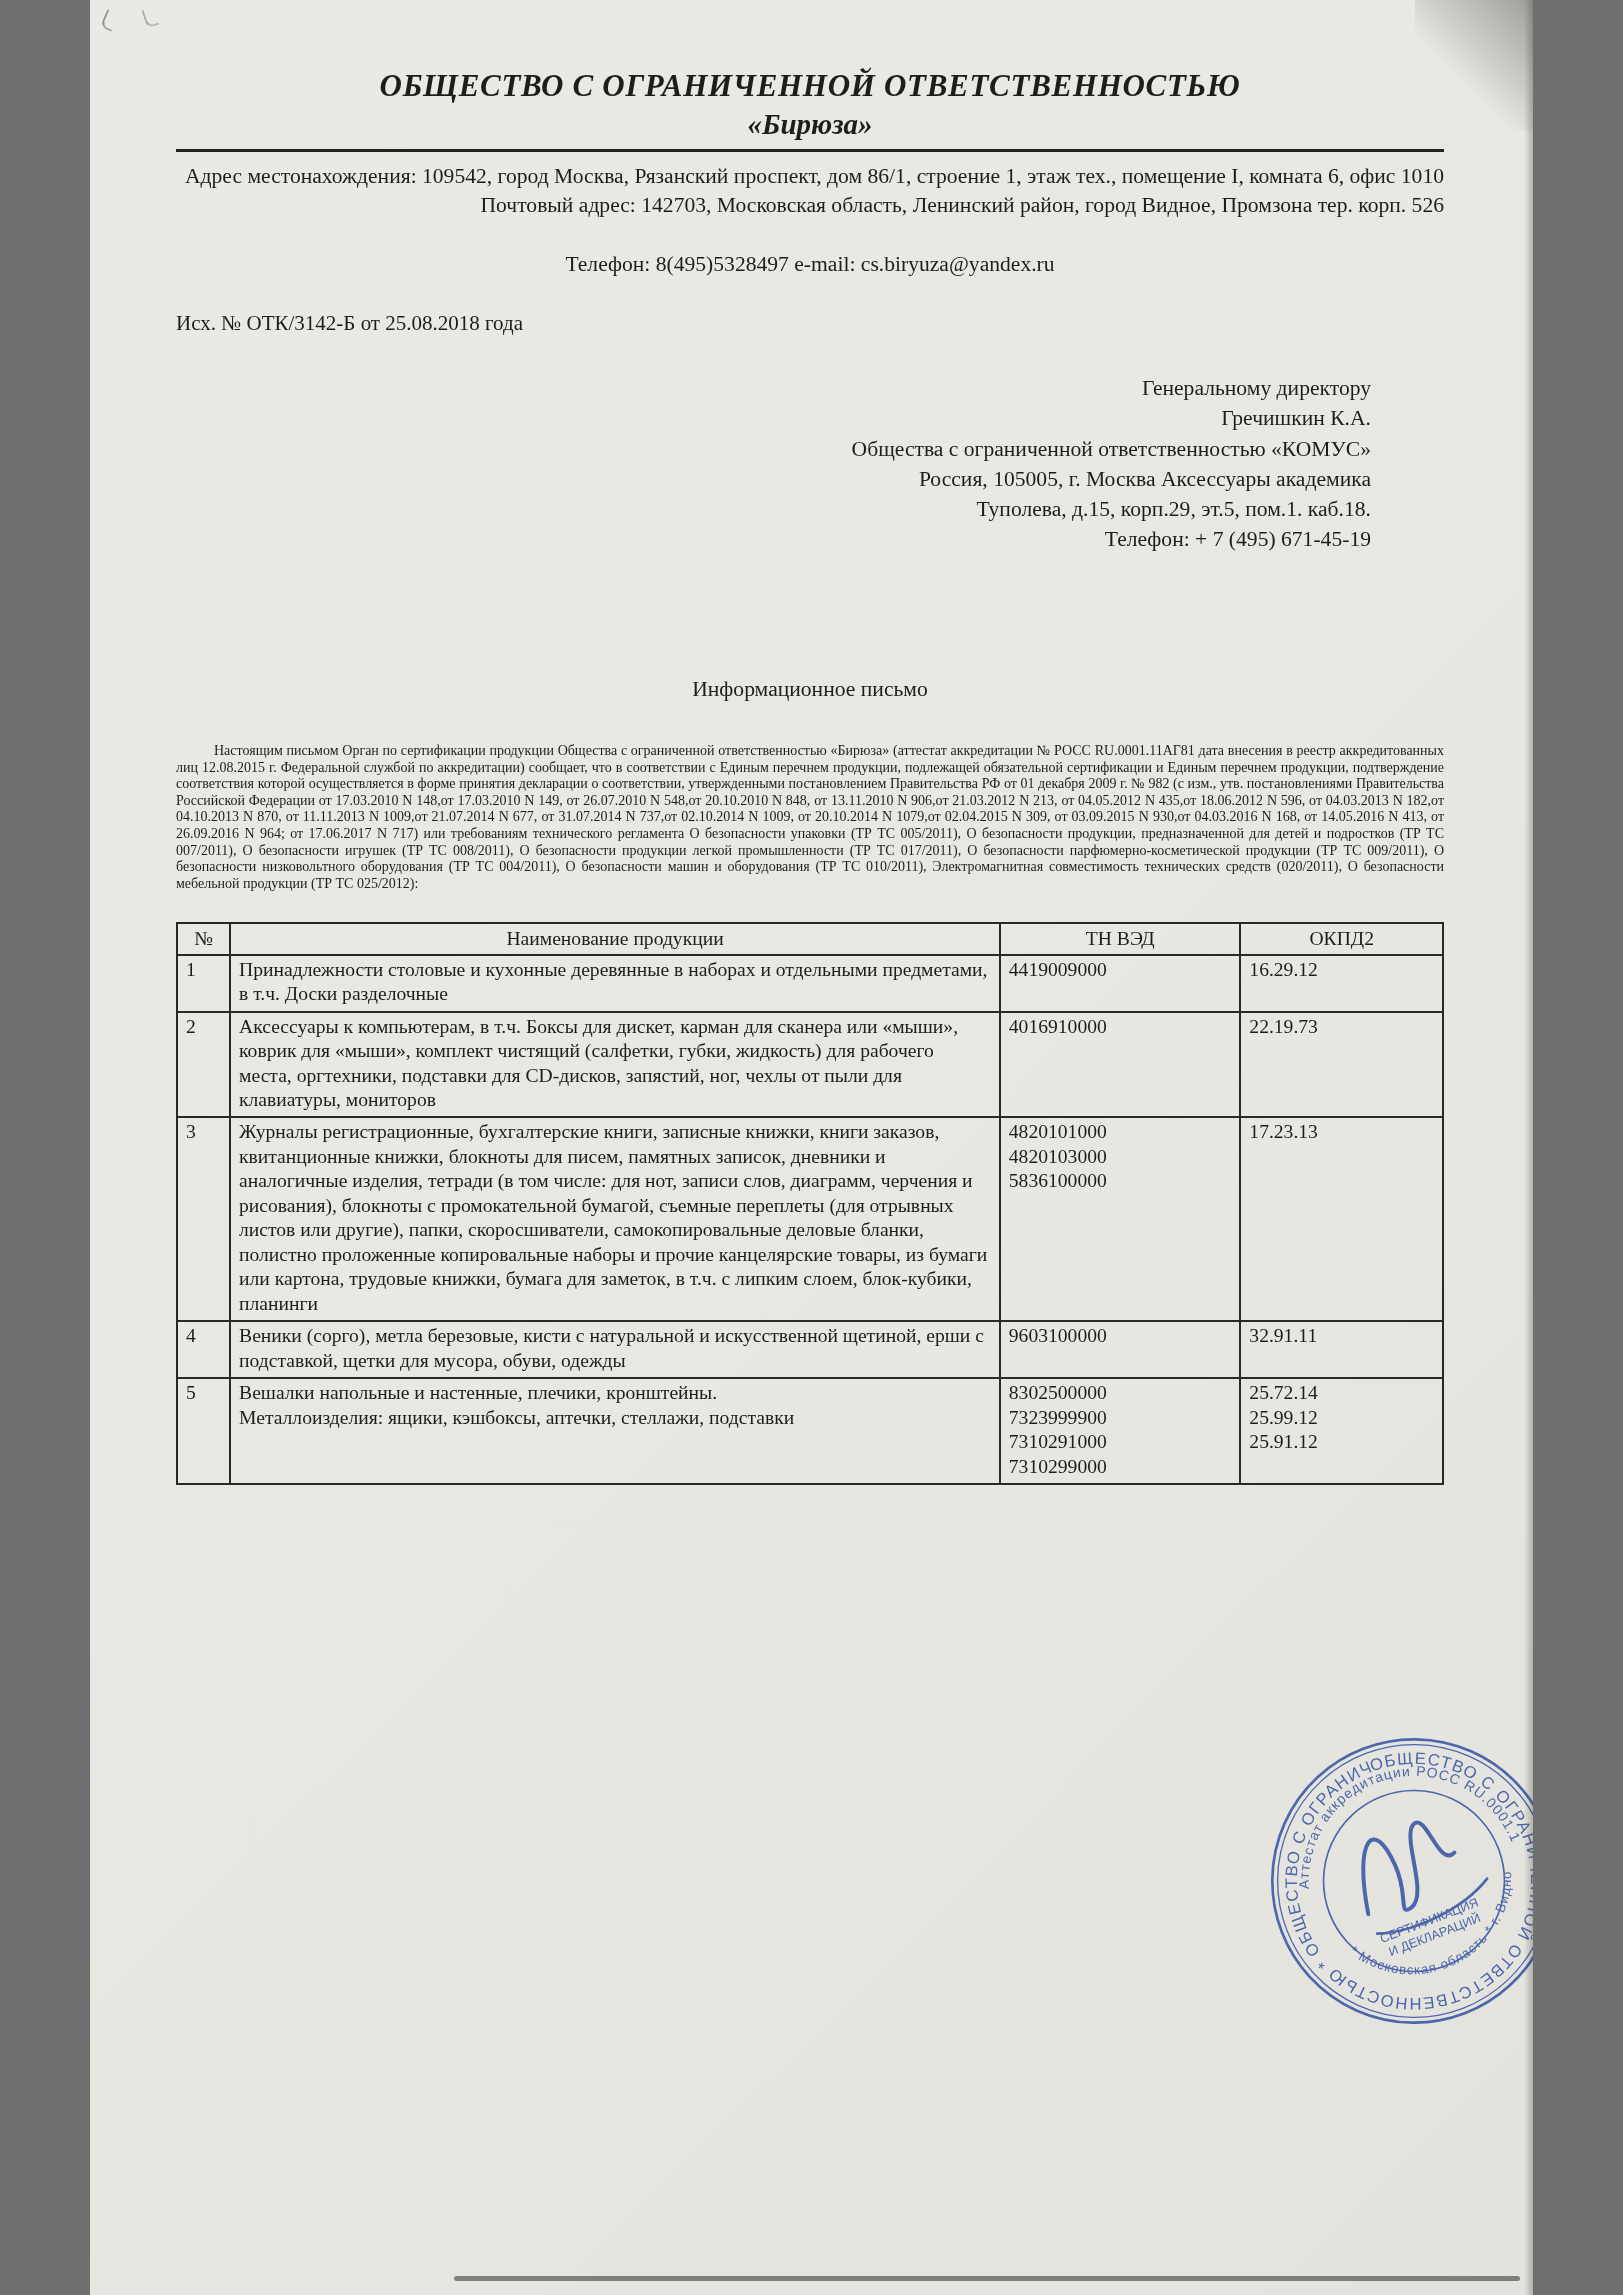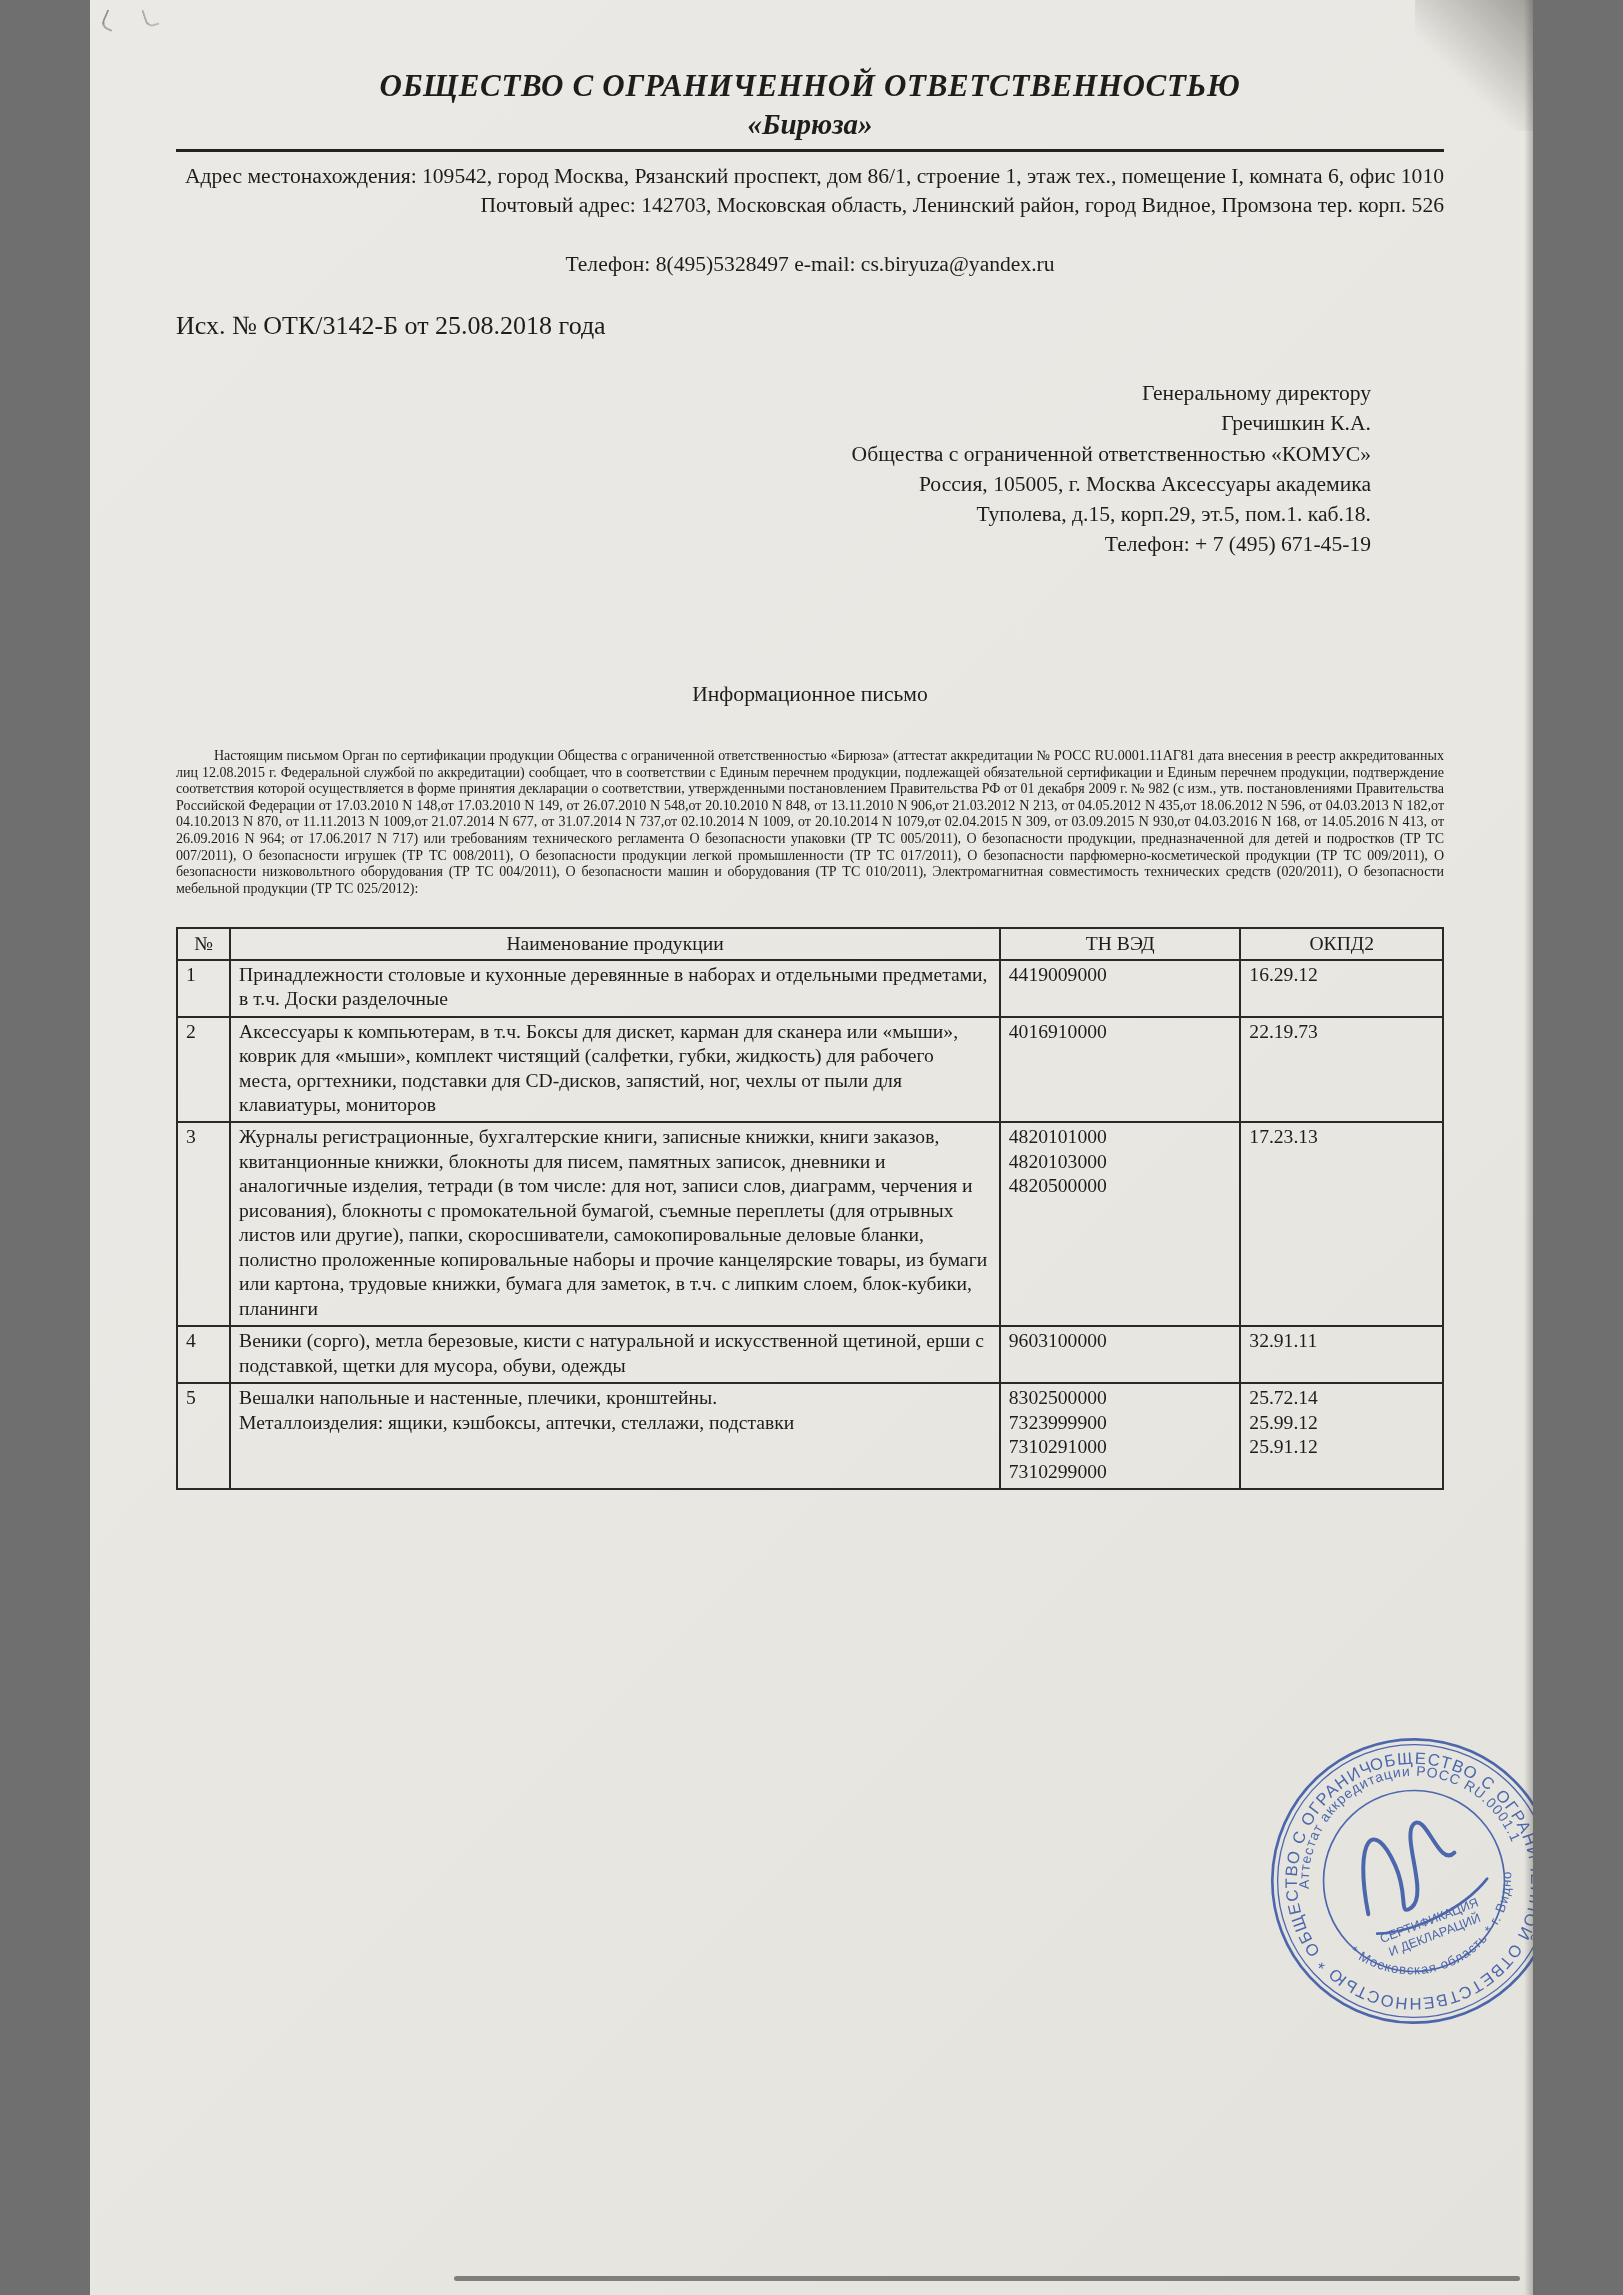--- a/index.html
+++ b/index.html
@@ -25,21 +25,21 @@
     text-align: center; font-weight: bold; font-style: italic;
     font-size: 29px; margin-top: 3.9px;
   }
   .rule { border-bottom: 3.3px solid #23221f; margin-top: 7.9px; }
   .addr {
     text-align: right; font-size: 21.6px; line-height: 1.34;
     max-width: 1400px; margin: 0 auto;
   }
   .addr-first { margin-top: 10.5px; }
   .reg-block { margin-top: 30px; text-align: center; font-size: 21.6px; line-height: 1.38; }
-  .ref { margin-top: 31px; font-size: 26px; }
+  .ref { margin-top: 31px; font-size: 21px; }
 
   
   .recipient {
     margin-top: 37px; text-align: right; padding-right: 73px;
     font-size: 21.6px; line-height: 1.40;
   }
 
   
   .title { margin-top: 123px; text-align: center; font-size: 21.6px; }
   .body-par {
@@ -151,21 +151,21 @@
           <td class="num">2</td>
           <td class="name pre">Аксессуары к компьютерам, в т.ч. Боксы для дискет, карман для сканера или «мыши», коврик для «мыши», комплект чистящий (салфетки, губки, жидкость) для рабочего места, оргтехники, подставки для CD-дисков, запястий, ног, чехлы от пыли для клавиатуры, мониторов</td>
           <td class="code pre">4016910000</td>
           <td class="code pre">22.19.73</td>
         </tr>
         <tr>
           <td class="num">3</td>
           <td class="name pre">Журналы регистрационные, бухгалтерские книги, записные книжки, книги заказов, квитанционные книжки, блокноты для писем, памятных записок, дневники и аналогичные изделия, тетради (в том числе: для нот, записи слов, диаграмм, черчения и рисования), блокноты с промокательной бумагой, съемные переплеты (для отрывных листов или другие), папки, скоросшиватели, самокопировальные деловые бланки, полистно проложенные копировальные наборы и прочие канцелярские товары, из бумаги или картона, трудовые книжки, бумага для заметок, в т.ч. с липким слоем, блок-кубики, планинги</td>
           <td class="code pre">4820101000
 4820103000
-4820500000</td>
+5836100000</td>
           <td class="code pre">17.23.13</td>
         </tr>
         <tr>
           <td class="num">4</td>
           <td class="name pre">Веники (сорго), метла березовые, кисти с натуральной и искусственной щетиной, ерши с подставкой, щетки для мусора, обуви, одежды</td>
           <td class="code pre">9603100000</td>
           <td class="code pre">32.91.11</td>
         </tr>
         <tr>
           <td class="num">5</td>

